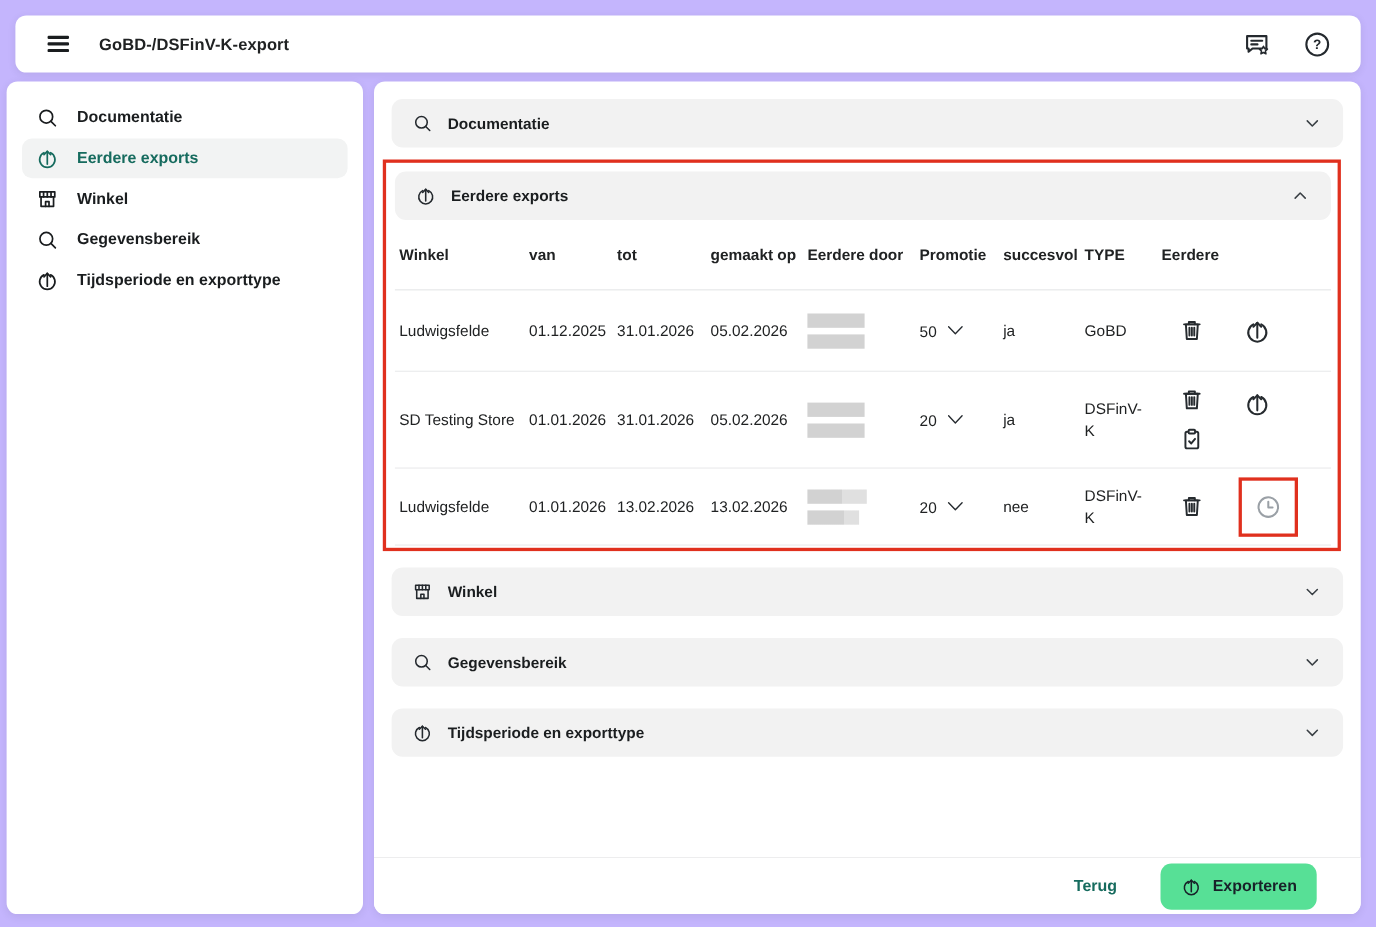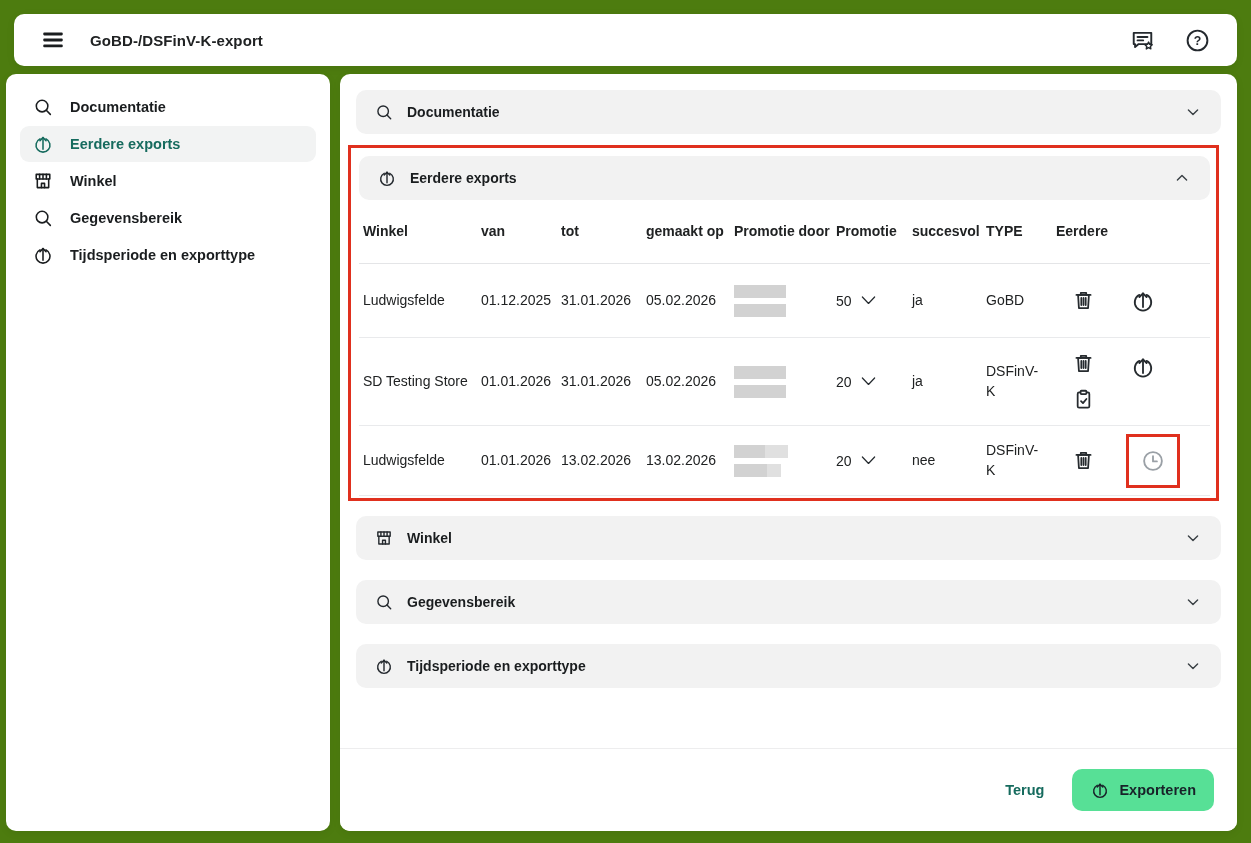--- a/index.html
+++ b/index.html
@@ -1,17 +1,17 @@
 <!DOCTYPE html>
 <html><head>
 <meta charset="utf-8">
 <style>
   * { box-sizing: border-box; margin: 0; padding: 0; }
   html,body { background:#e3e0e0; }
-  .screen{position:relative;width:1251px;height:843px;background:#4d7c0f;overflow:hidden;
+  .screen{position:relative;width:1251px;height:843px;background:#c4b5fd;overflow:hidden;
           font-family:"Liberation Sans",sans-serif;color:#202223;font-size:14px;}
   
   .topbar{position:absolute;left:14px;top:14px;right:14px;height:52px;background:#fff;
           border-radius:10px;box-shadow:0 2px 8px rgba(0,0,0,.07);display:flex;align-items:center;
           padding:0 26px;}
   .hamburger{width:26px;height:26px;border:none;background:none;cursor:pointer;color:#1a1d1f;display:flex;align-items:center;}
   .topbar-title{font-size:15px;font-weight:700;margin-left:24px;letter-spacing:.1px;}
   .topbar-right{margin-left:auto;display:flex;align-items:center;gap:28px;}
   .icon-btn{border:none;background:none;cursor:pointer;color:#24292e;width:27px;height:27px;display:flex;align-items:center;justify-content:center;}
   
@@ -51,22 +51,22 @@
   .elem{display:flex;align-items:center;gap:6px;}
   .elem .e-chev{width:21px;height:21px;color:#24292e;cursor:pointer;stroke-width:1.4;}
   .act{display:flex;align-items:center;justify-content:center;}
   .act-stack{flex-direction:column;gap:10px;}
   .act-last{justify-content:flex-start;padding-left:14px;}
   .tbtn{border:none;background:none;cursor:pointer;color:#262b2f;width:26px;height:26px;display:flex;align-items:center;justify-content:center;}
   .clock-box{width:54px;height:54px;border:3px solid #e0301e;display:flex;align-items:center;justify-content:center;margin-left:-4px;}
   .clock-ic{color:#9aa0a6;width:26px;height:26px;}
   .row2-upload{align-self:start;padding-top:16px;}
   
-  .footer{position:absolute;left:0;right:0;bottom:0;height:83px;border-top:1px solid #ededee;
-          display:flex;align-items:center;justify-content:flex-end;gap:28px;padding:0 23px;
+  .footer{position:absolute;left:0;right:0;bottom:0;height:52px;border-top:1px solid #ededee;
+          display:flex;align-items:center;justify-content:flex-end;gap:40px;padding:0 40px;
           background:#fff;border-radius:0 0 10px 10px;}
   .back-link{color:#166b5e;font-weight:700;font-size:14.5px;border:none;background:none;cursor:pointer;}
   .export-btn{display:flex;align-items:center;gap:9px;background:#57e096;color:#182229;border:none;
               cursor:pointer;font-weight:700;font-size:14.5px;height:42px;padding:0 18px;border-radius:10px;
               font-family:"Liberation Sans",sans-serif;justify-content:space-between;}
   .export-btn .b-ic{width:20px;height:20px;color:#182229;}
   .help-q{font-size:11px;font-weight:700;fill:currentColor;stroke:none;text-anchor:middle;font-family:"Liberation Sans",sans-serif;}
   .star{fill:#fff;stroke:currentColor;stroke-width:1.3;}
   .clip{fill:#fff;}
 </style>
@@ -172,21 +172,21 @@
               <polyline points="6.5,14.5 12,9 17.5,14.5"></polyline>
             </svg>
         </div>
 
         <div>
           <div class="trow thead">
             <span class="cell">Winkel</span>
             <span class="cell">van</span>
             <span class="cell">tot</span>
             <span class="cell">gemaakt op</span>
-            <span class="cell">Promotie door</span>
+            <span class="cell">Eerdere door</span>
             <span class="cell">Promotie</span>
             <span class="cell">succesvol</span>
             <span class="cell">TYPE</span>
             <span class="cell promo">Eerdere</span>
           </div>
 
           <div class="trow data-row r1">
             <span class="cell">Ludwigsfelde</span>
             <span class="cell">01.12.2025</span>
             <span class="cell">31.01.2026</span>

